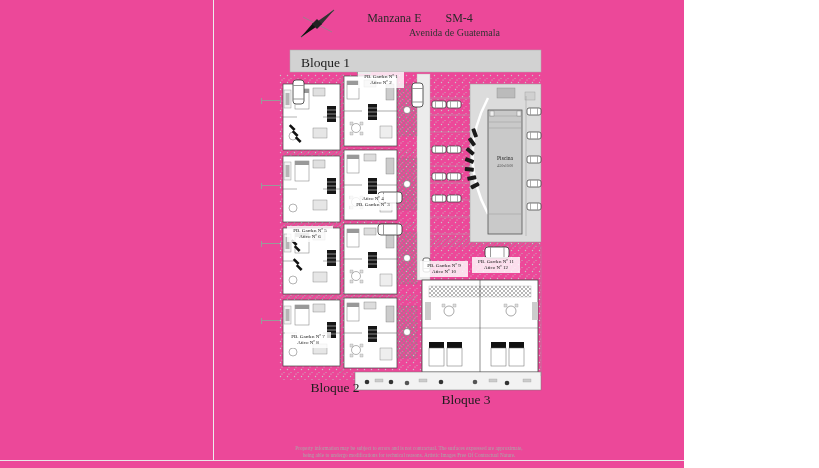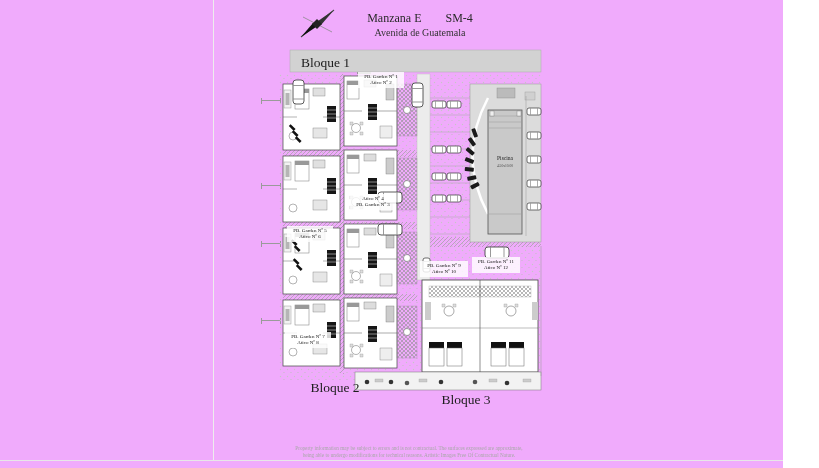--- a/index.html
+++ b/index.html
@@ -1,22 +1,22 @@
 <!DOCTYPE html>
 <html><head>
 <meta charset="utf-8">
 <style>
   html,body{margin:0;padding:0;background:#ffffff;}
-  .stage{position:relative;width:783px;height:468px;background:#f0abfc;overflow:hidden;
+  .stage{position:relative;width:684px;height:468px;background:#ec4899;overflow:hidden;
          font-family:"Liberation Serif", serif;color:#222;}
   .faint-vline{position:absolute;left:213px;top:0;width:1px;height:460px;background:#ededed;}
   .faint-hline{position:absolute;left:0;top:460px;width:819px;height:1px;background:#e7e7e7;}
   .hdr-title{position:absolute;left:340px;top:11px;width:160px;display:flex;
              justify-content:center;gap:24px;font-size:12px;color:#2a2a2a;}
-  .hdr-sub{position:absolute;left:340px;top:27px;width:160px;text-align:center;
+  .hdr-sub{position:absolute;left:340px;top:27px;width:160px;text-align:right;
            font-size:10px;color:#333;}
   .compass{position:absolute;left:296px;top:4px;}
   .plan-svg{position:absolute;left:279px;top:46px;}
   .tick{position:absolute;width:20px;height:0;border-top:1px solid #9a9a9a;}
   .tick:before,.tick:after{content:"";position:absolute;top:-3px;width:1px;height:6px;background:#9a9a9a;}
   .tick:before{left:0;} .tick:after{right:0;}
   .footer-svg{position:absolute;left:199px;top:442px;}
   svg text{font-family:"Liberation Serif", serif;}
 </style>
 </head>

